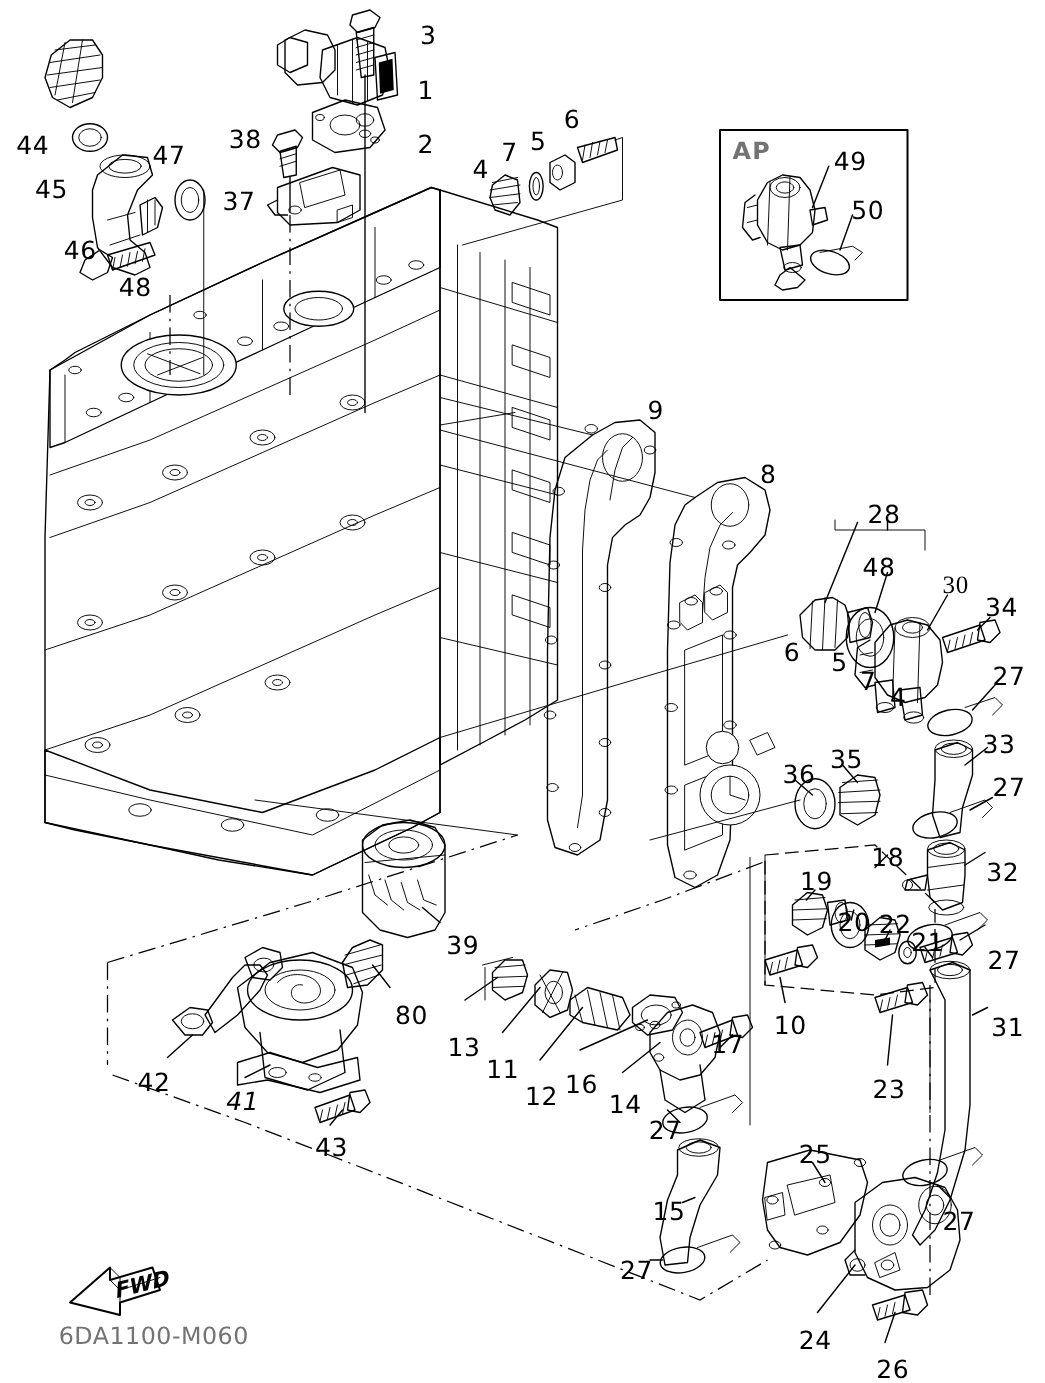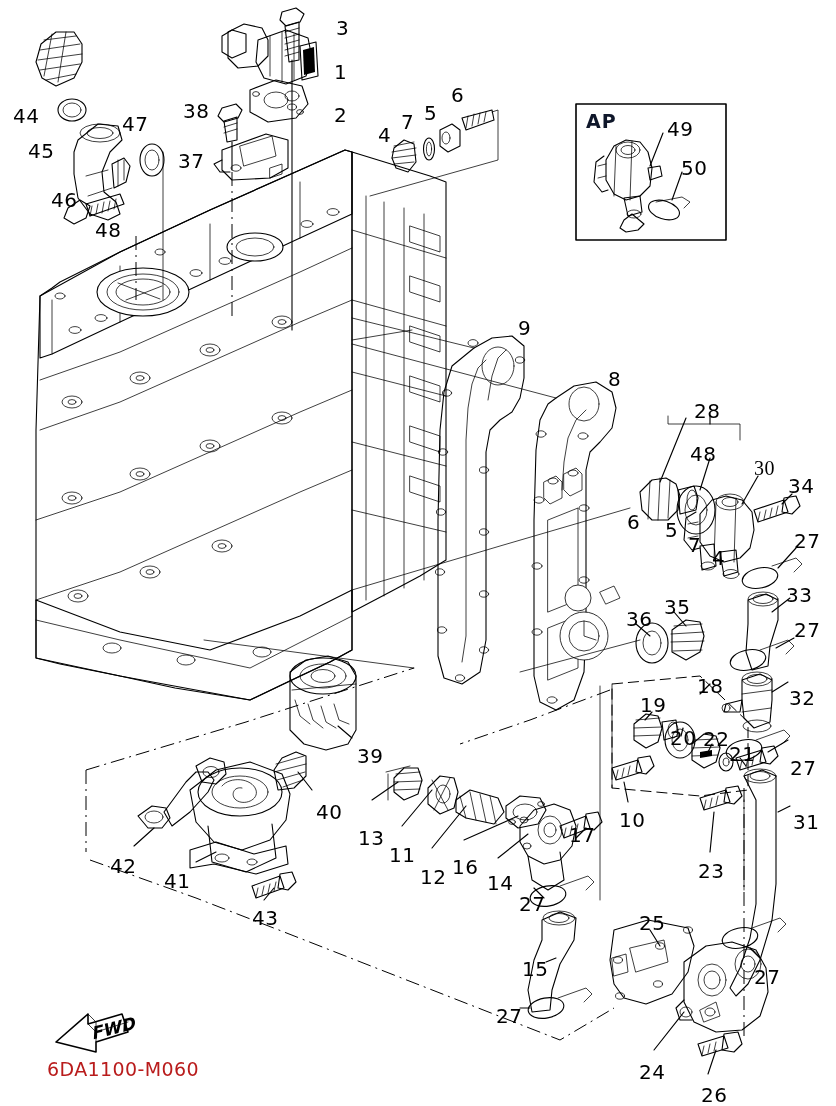--- a/index.html
+++ b/index.html
@@ -35,31 +35,31 @@
     line-height:1;
     letter-spacing:0.5px;
     white-space:nowrap;
     user-select:none;
   }
   .ap-label{
     position:absolute;
     font-family:"DejaVu Sans", sans-serif;
     font-size:19px;
     font-weight:700;
-    color:#0f172a;
+    color:#737373;
     letter-spacing:1px;
   }
   .diagram-code{
     position:absolute;
     left:47px;
     top:1058px;
     font-family:"DejaVu Sans", sans-serif;
     font-size:19px;
     letter-spacing:0.4px;
-    color:#b91c1c;
+    color:#737373;
   }
   .fwd-text{
     position:absolute;
     font-family:"DejaVu Sans", sans-serif;
     font-size:17px;
     font-weight:700;
     font-style:italic;
     color:#000;
     letter-spacing:0px;
   }
@@ -684,29 +684,29 @@
       <div class="callout" style="left: 697px; top: 676px;">18</div>
       <div class="callout" style="left: 640px; top: 695px;">19</div>
       <div class="callout" style="left: 670px; top: 713px; margin-top: 15px;">20</div>
       <div class="callout" style="left: 703px; top: 729px;">22</div>
       <div class="callout" style="left: 729px; top: 744px;">21</div>
       <div class="callout" style="left: 790px; top: 758px;">27</div>
       <div class="callout" style="left: 619px; top: 810px;">10</div>
       <div class="callout" style="left: 793px; top: 812px;">31</div>
       <div class="callout" style="left: 698px; top: 861px;">23</div>
       <div class="callout" style="left: 357px; top: 746px;">39</div>
-      <div class="callout" style="left: 316px; top: 802px;">40</div>
+      <div class="callout" style="left: 316px; top: 802px;">80</div>
       <div class="callout" style="left: 358px; top: 828px;">13</div>
       <div class="callout" style="left: 389px; top: 845px;">11</div>
       <div class="callout" style="left: 420px; top: 867px;">12</div>
       <div class="callout" style="left: 452px; top: 857px;">16</div>
       <div class="callout" style="left: 487px; top: 873px;">14</div>
       <div class="callout" style="left: 569px; top: 825px;">17</div>
       <div class="callout" style="left: 110px; top: 856px;">42</div>
-      <div class="callout" style="left: 164px; top: 871px;">41</div>
+      <div class="callout" style="left: 181px; top: 871px; font-style: italic;">41</div>
       <div class="callout" style="left: 252px; top: 908px;">43</div>
       <div class="callout" style="left: 519px; top: 894px;">27</div>
       <div class="callout" style="left: 522px; top: 959px;">15</div>
       <div class="callout" style="left: 496px; top: 1006px;">27</div>
       <div class="callout" style="left: 639px; top: 913px; text-align: center;">25</div>
       <div class="callout" style="left: 754px; top: 967px;">27</div>
       <div class="callout" style="left: 639px; top: 1062px;">24</div>
       <div class="callout" style="left: 701px; top: 1085px;">26</div>
     </div>
 

